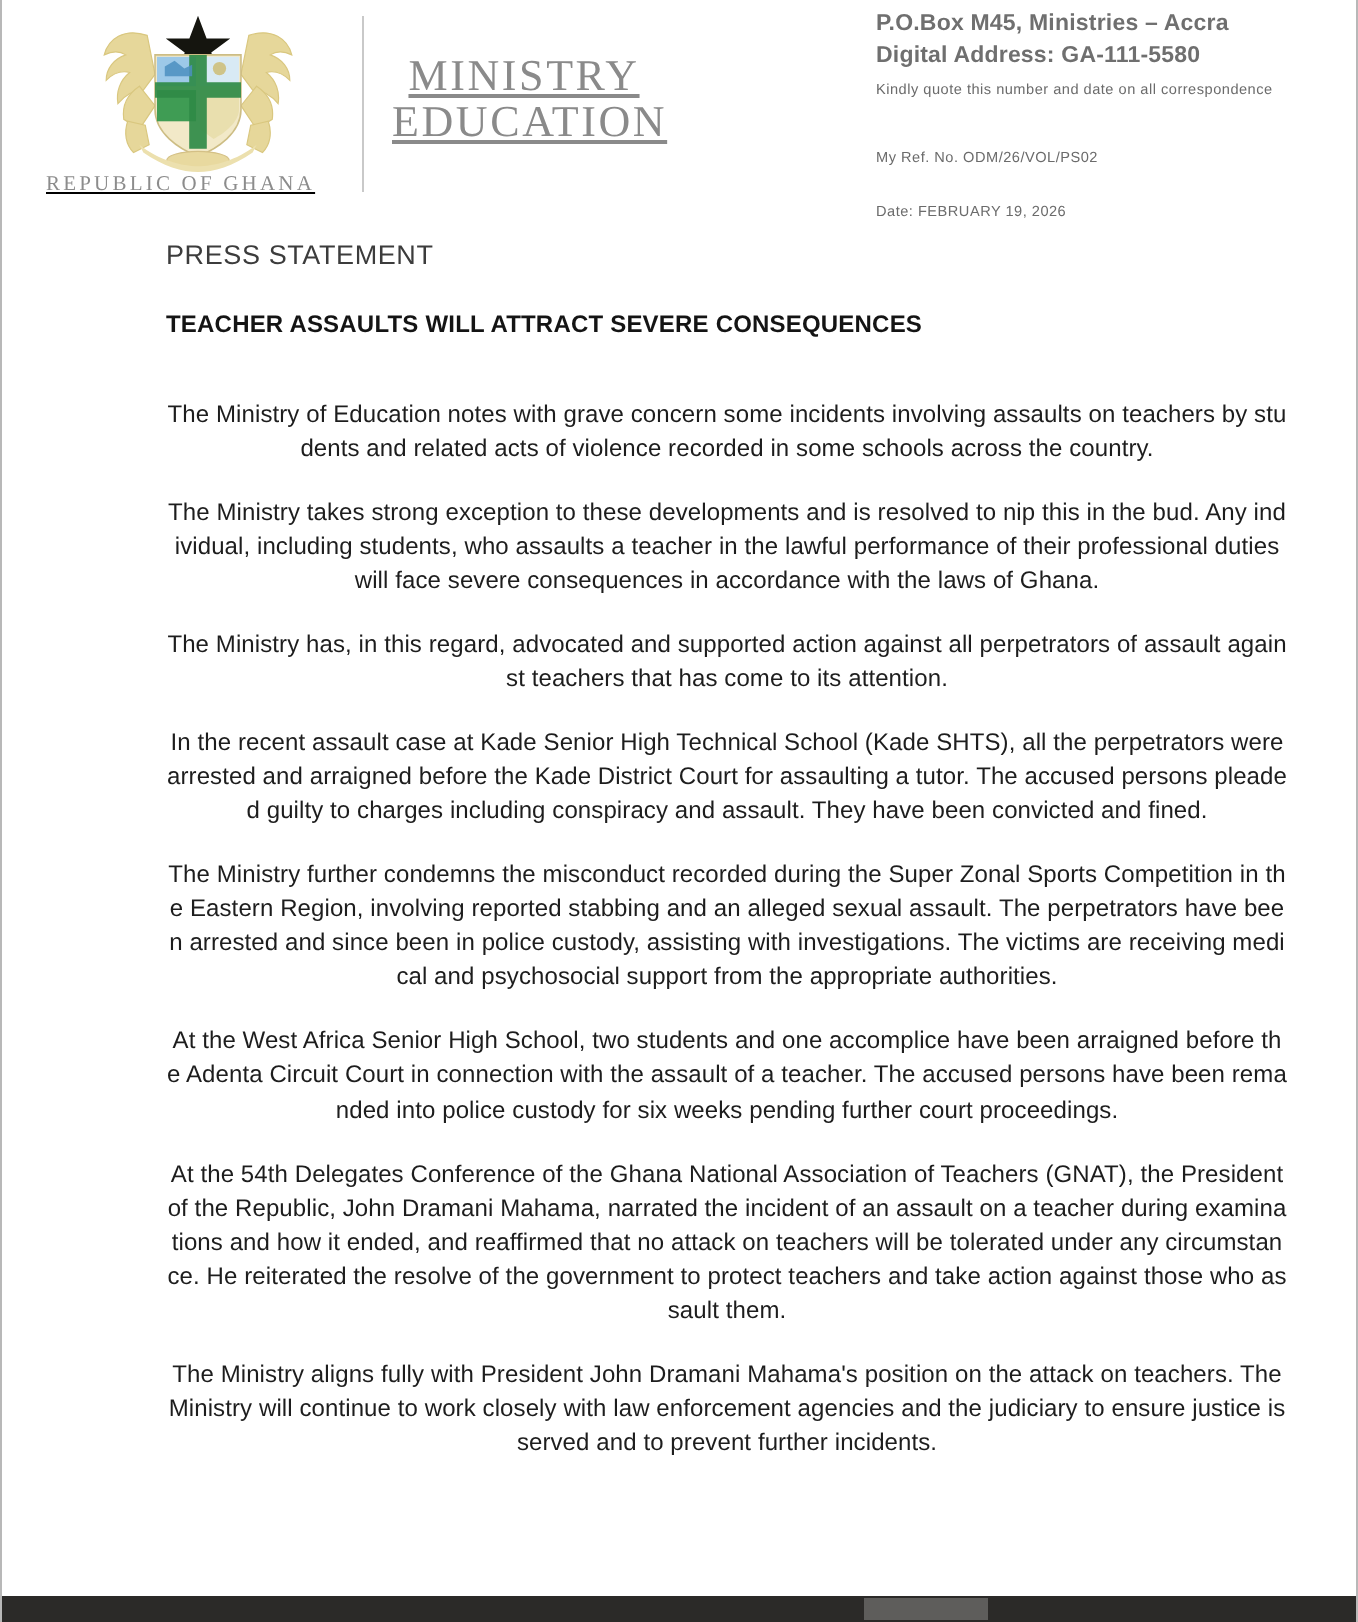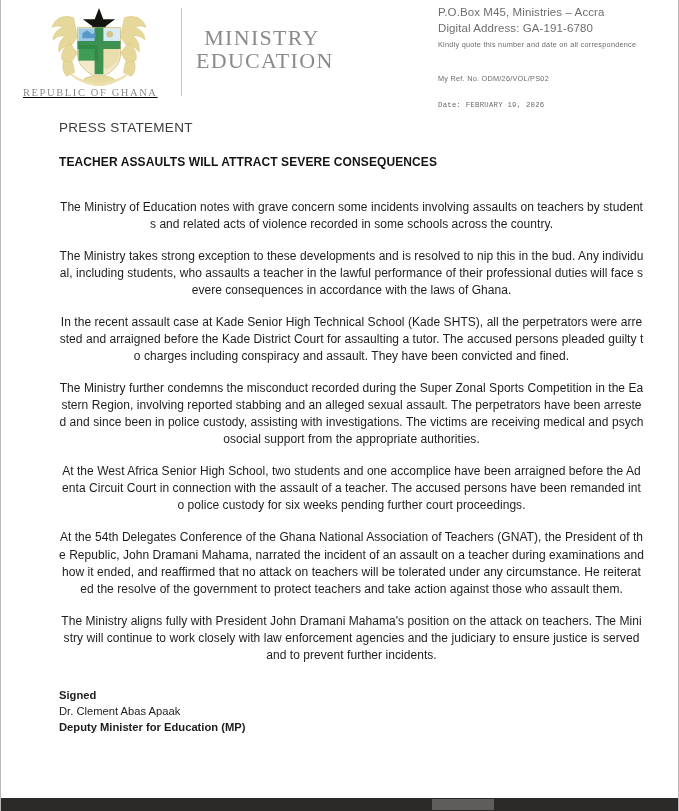--- a/index.html
+++ b/index.html
@@ -81,54 +81,56 @@
     margin: 6px 14px 0 6px;
   }
 
   .ministry-name {
     font-family: "Liberation Serif", serif;
     color: #8a8a8a;
     text-align: center;
     line-height: 1.06;
     margin-top: 24px;
     width: 132px;
+    text-decoration: underline;
   }
   .ministry-name .ln {
     display: block;
     font-size: 22px;
     letter-spacing: 1.3px;
   }
 
   .address-block {
     position: absolute;
     right: 26px;
     top: 4px;
     width: 214px;
     text-align: left;
   }
   .addr-strong {
     font-size: 11.5px;
-    font-weight: normal;
+    font-weight: bold;
     color: #6f6f6f;
     line-height: 1.42;
     letter-spacing: 0.1px;
   }
   .addr-small {
     font-size: 7.3px;
     color: #6b6b6b;
     letter-spacing: 0.25px;
     line-height: 1.3;
   }
   .addr-note { margin-top: 3px; }
   .addr-ref  { margin-top: 25px; }
-  .addr-date { margin-top: 17px; font-family: Liberation Mono, monospace; }
+  .addr-date { margin-top: 17px; }
 
   
   .content {
     padding: 8px 34px 0 58px;
+    margin-left: 24px;
   }
 
   .press-label {
     font-size: 13.5px;
     color: #3c3c3c;
     letter-spacing: 0.3px;
     margin: 0 0 20px 0;
   }
 
   .headline {
@@ -225,45 +227,41 @@
         <div class="brand-divider"></div>
 
         <div class="ministry-name">
           <span class="ln">MINISTRY</span>
           <span class="ln">EDUCATION</span>
         </div>
       </div>
 
       <div class="address-block">
         <div class="addr-strong">P.O.Box M45, Ministries – Accra</div>
-        <div class="addr-strong">Digital Address: GA-191-6780</div>
+        <div class="addr-strong">Digital Address: GA-111-5580</div>
         <div class="addr-small addr-note">Kindly quote this number and date on all correspondence</div>
         <div class="addr-small addr-ref">My Ref. No. ODM/26/VOL/PS02</div>
         <div class="addr-small addr-date">Date: FEBRUARY 19, 2026</div>
       </div>
     </div>
 
     <div class="content">
 
       <div class="press-label">PRESS STATEMENT</div>
       <div class="headline">TEACHER ASSAULTS WILL ATTRACT SEVERE CONSEQUENCES</div>
 
       <div class="para">The Ministry of Education notes with grave concern some incidents involving assaults on teachers by students and related acts of violence recorded in some schools across the country.</div>
       <div class="para">The Ministry takes strong exception to these developments and is resolved to nip this in the bud.  Any individual, including students, who assaults a teacher in the lawful performance of their professional duties will face severe consequences in accordance with the laws of Ghana.</div>
+      <div class="para">The Ministry has, in this regard, advocated and supported action against all perpetrators of assault against teachers that has come to its attention.</div>
       <div class="para">In the recent assault case at Kade Senior High Technical School (Kade SHTS), all the perpetrators were arrested and arraigned before the Kade District Court for assaulting a tutor. The accused persons pleaded guilty to charges including conspiracy and assault. They have been convicted and fined.</div>
       <div class="para">The Ministry further condemns the misconduct recorded during the Super Zonal Sports Competition in the Eastern Region, involving reported stabbing and an alleged sexual assault. The perpetrators have been arrested and since been in police custody, assisting with investigations. The victims are receiving medical and psychosocial support from the appropriate authorities.</div>
       <div class="para">At the West Africa Senior High School, two students and one accomplice have been arraigned before the Adenta Circuit Court in connection with the assault of a teacher. The accused persons have been remanded into police custody for six weeks pending further court proceedings.</div>
       <div class="para">At the 54th Delegates Conference of the Ghana National Association of Teachers (GNAT), the President of the Republic, John Dramani Mahama, narrated the incident of an assault on a teacher during examinations and how it ended, and reaffirmed that no attack on teachers will be tolerated under any circumstance. He reiterated the resolve of the government to protect teachers and take action against those who assault them.</div>
       <div class="para">The Ministry aligns fully with President John Dramani Mahama's position on the attack on teachers. The Ministry will continue to work closely with law enforcement agencies and the judiciary to ensure justice is served and to prevent further incidents.</div>
 
-      <div class="signoff">
-        <div class="sig-strong">Signed</div>
-        <div class="sig-name">Dr. Clement Abas Apaak</div>
-        <div class="sig-strong">Deputy Minister for Education (MP)</div>
-      </div>
 
     </div>
   </div>
 
   <div class="hscrollbar">
     <div class="hscroll-thumb"></div>
   </div>
 
 </div>
 

